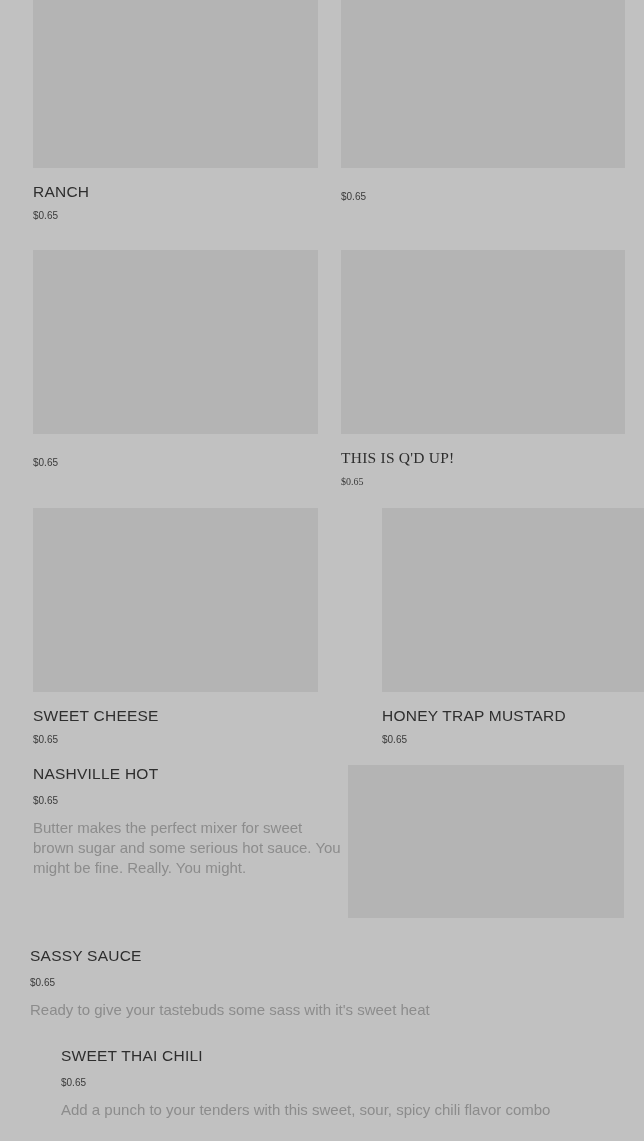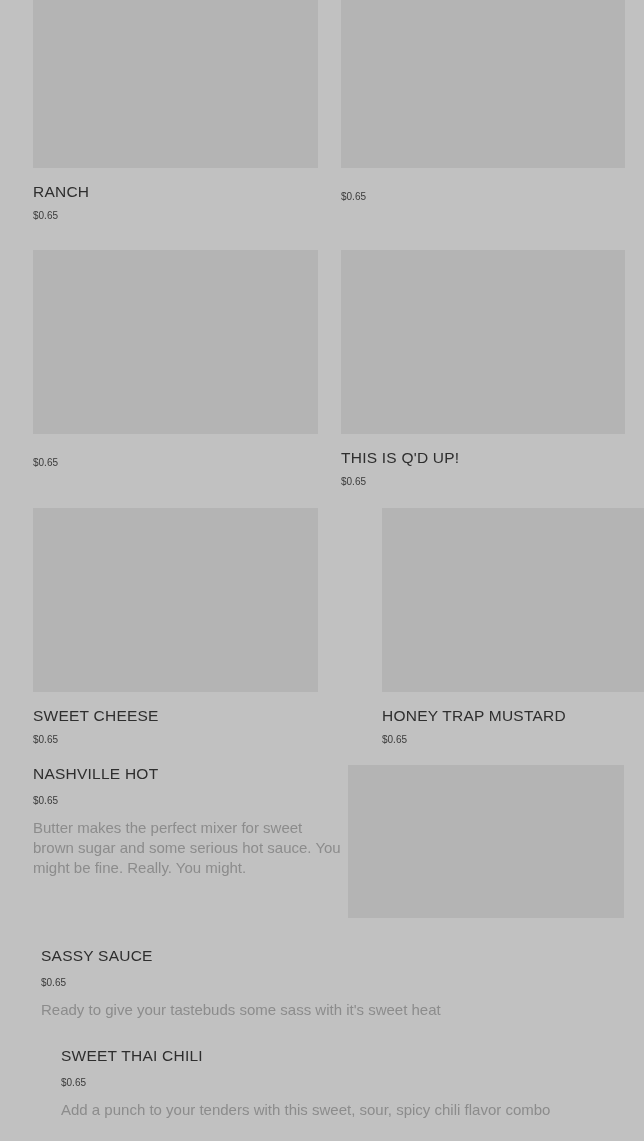--- a/index.html
+++ b/index.html
@@ -60,37 +60,37 @@
     color: #8c8c8c;
     margin: 0;
     padding: 0;
     font-weight: 400;
   }
 
   
   #card-ranch        { left: 33px;  top: -75px; width: 285px; }
   #card-twisted      { left: 341px; top: -75px; width: 284px; }
   #card-buffalo      { left: 33px;  top: 250px; width: 285px; }
-  #card-qdup         { left: 341px; top: 250px; width: 284px; }
+  #card-qdup         { left: 341px; top: 250px; width: 284px; font-family: Liberation Serif, serif; }
   #card-bluecheese   { left: 33px;  top: 508px; width: 285px; }
   #card-honeytrap    { left: 341px; top: 508px; width: 284px; margin-left: 41px; }
 
   #card-ranch      .card-thumb,
   #card-twisted    .card-thumb { height: 243px; }
   #card-buffalo    .card-thumb,
   #card-qdup       .card-thumb,
   #card-bluecheese .card-thumb,
   #card-honeytrap  .card-thumb { height: 184px; }
 
   .card-body { padding-top: 14px; }
   .card-body .card-price { margin-top: 6px; }
 
   
   #card-nashville { left: 33px; top: 764px; width: 310px; }
-  #card-sassy     { left: 41px; top: 946px; width: 560px; }
+  #card-sassy     { left: 30px; top: 946px; width: 560px; }
   #card-thai      { left: 33px; top: 1046px; width: 560px; margin-left: 28px; }
 
   #card-nashville .card-price,
   #card-sassy .card-price,
   #card-thai .card-price { margin-top: 9px; }
 
   #card-nashville .card-desc,
   #card-sassy .card-desc,
   #card-thai .card-desc { margin-top: 9px; }
 

